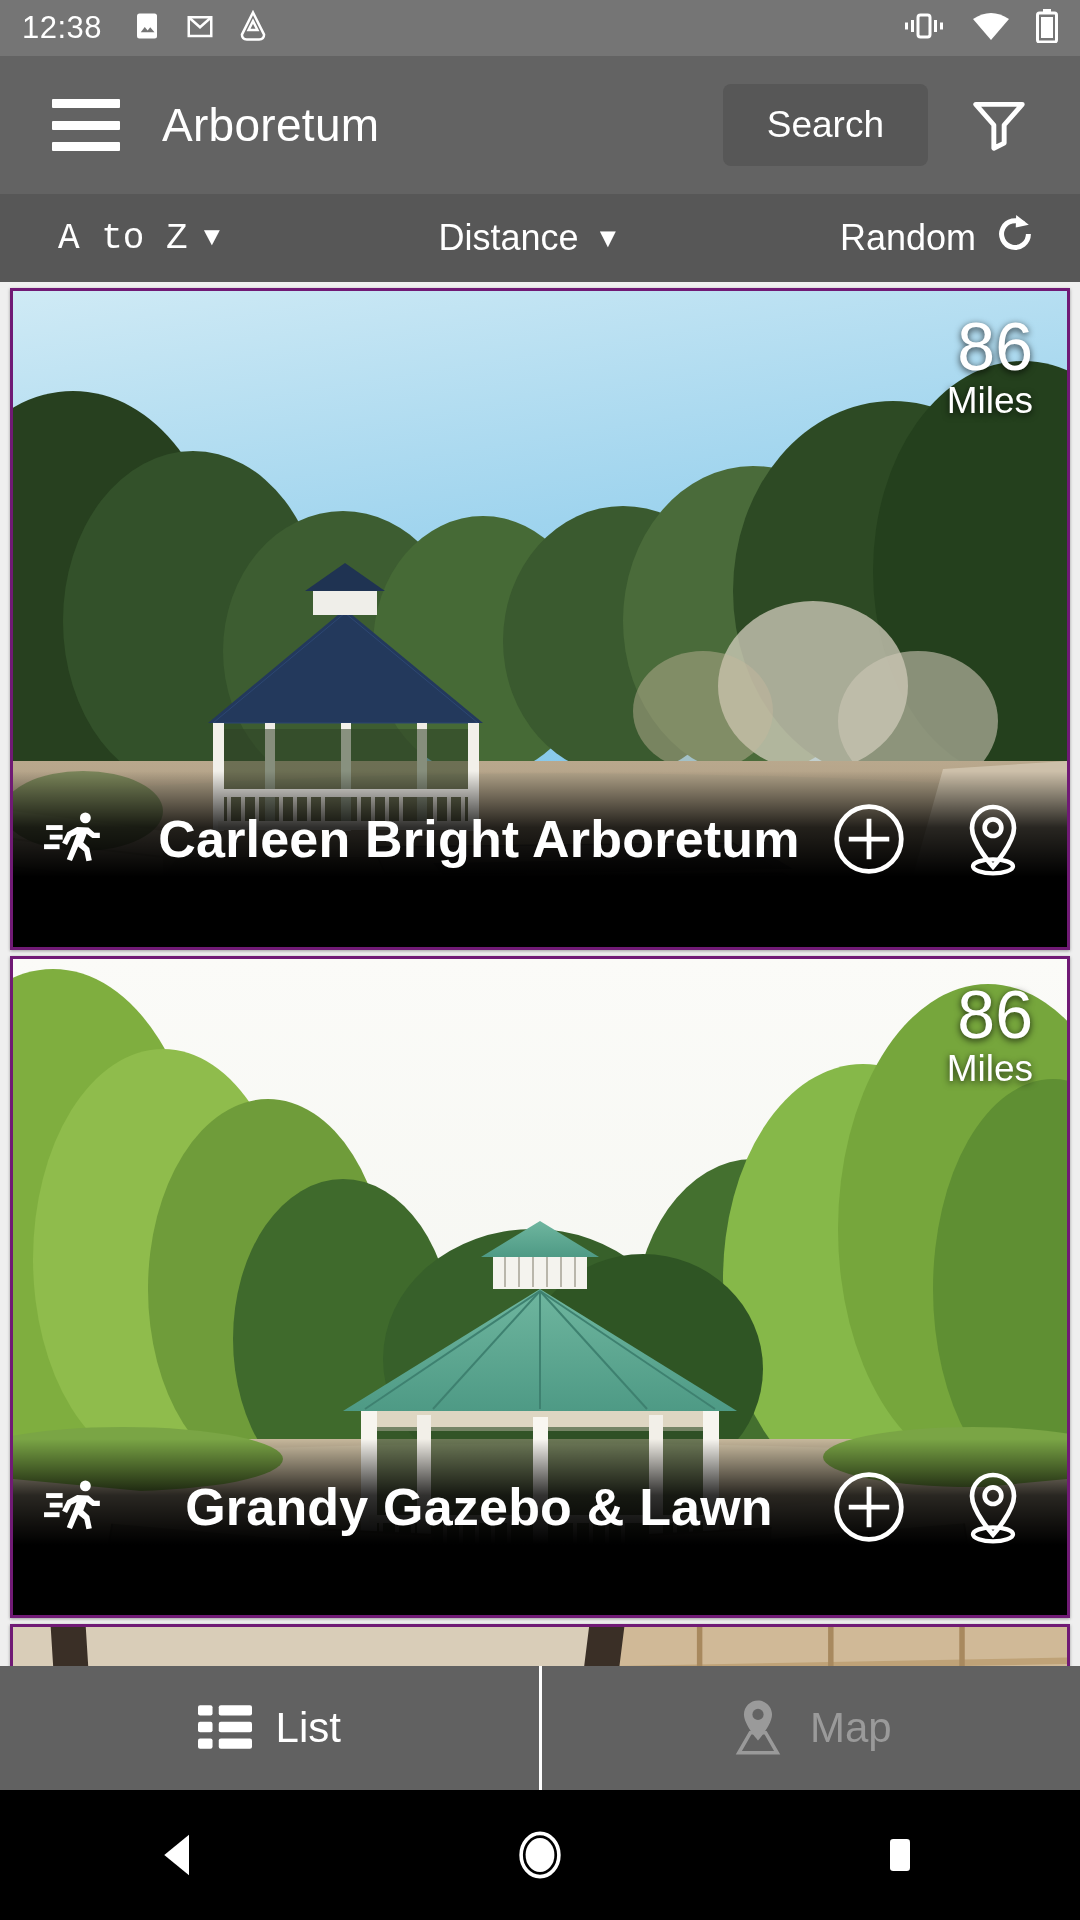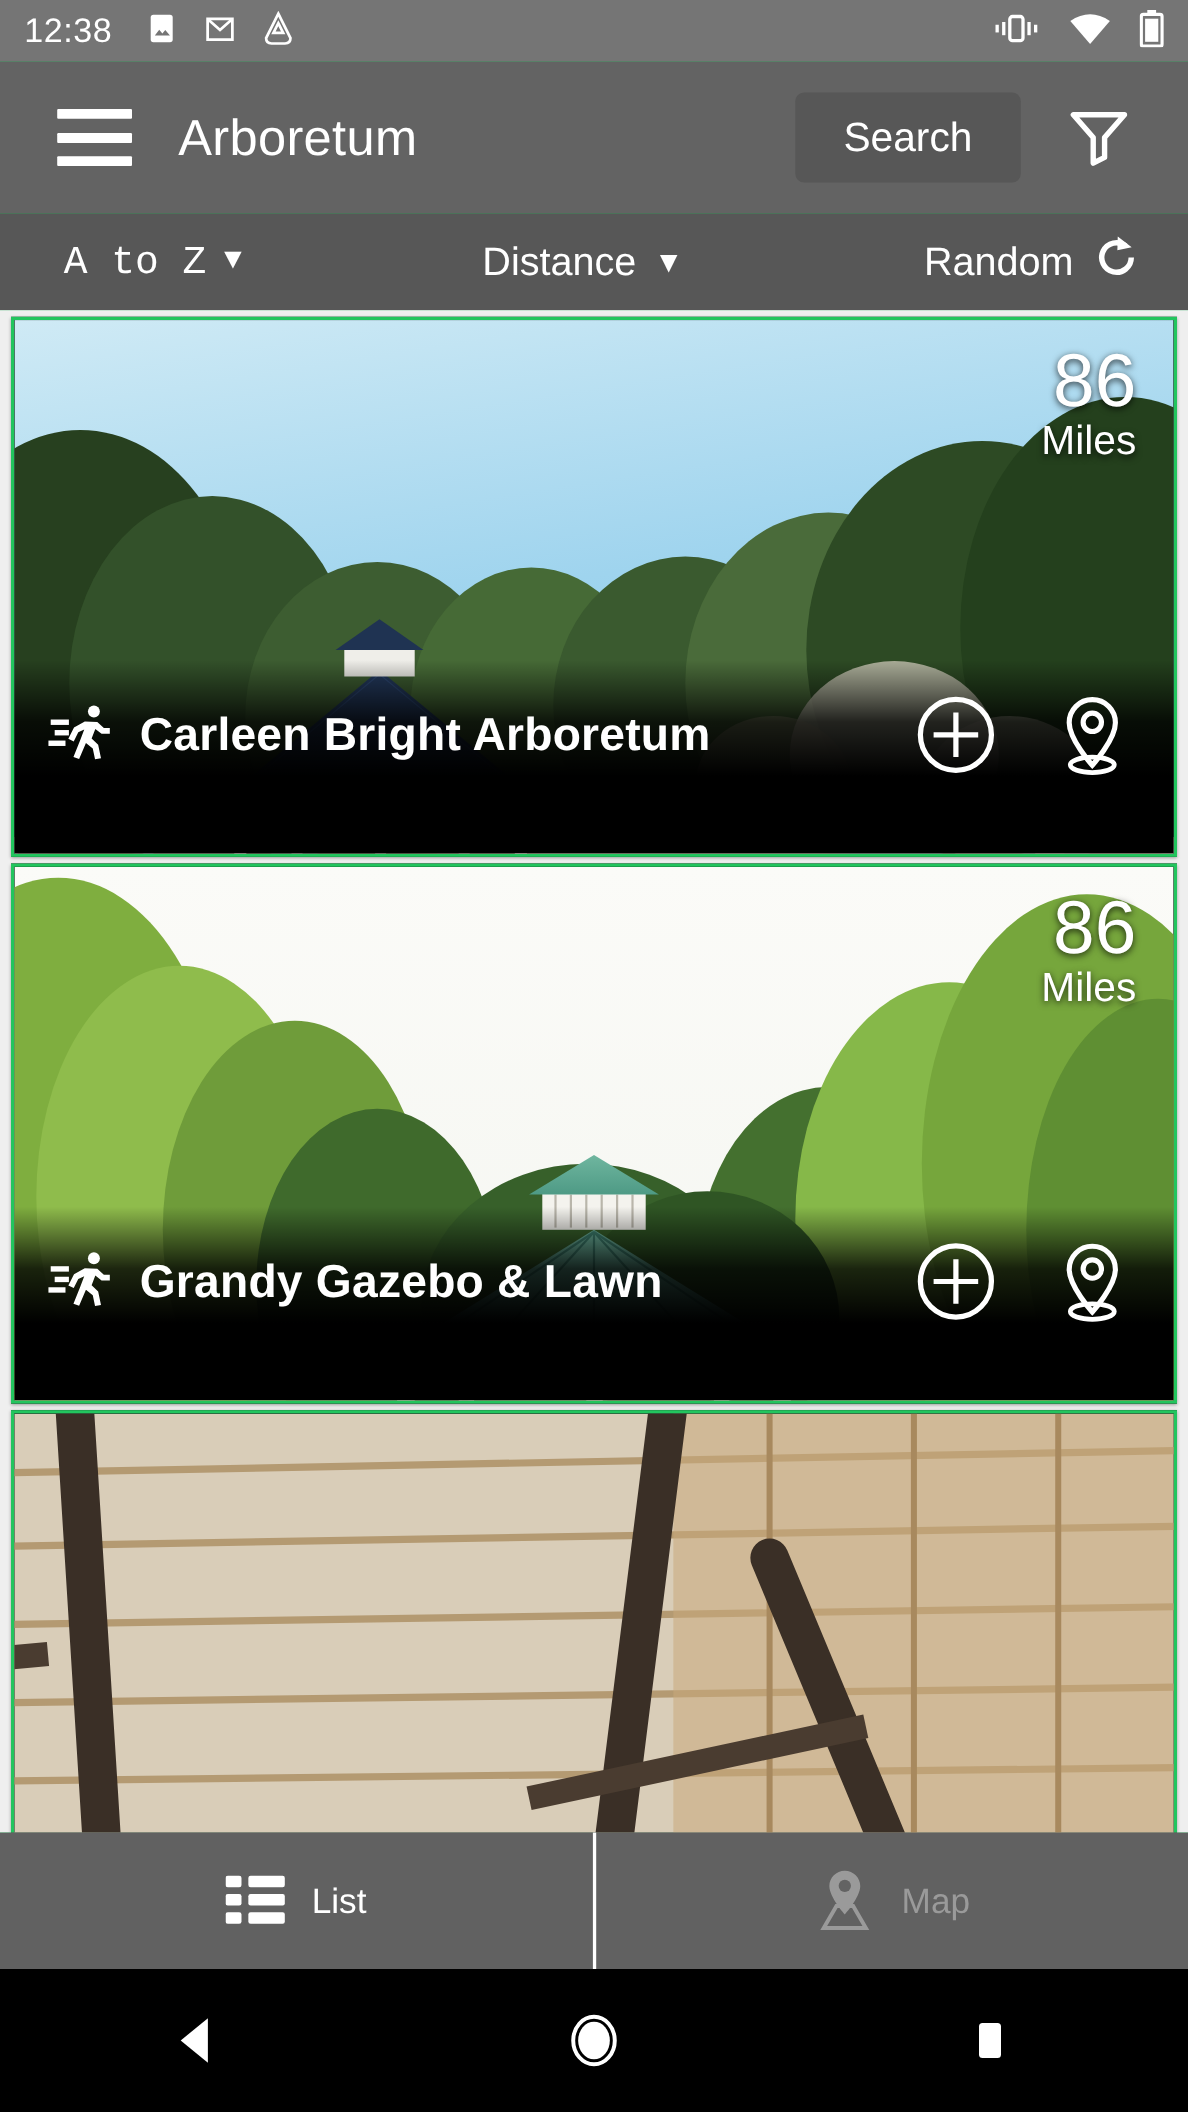--- a/index.html
+++ b/index.html
@@ -52,53 +52,53 @@
   .sort-dist{ margin-left:auto; margin-right:auto; }
   .sort-rand{ margin-right:42px; }
   .caret{ font-size:27px; line-height:1; }
 
   
   .list{
     position:absolute; top:282px; left:0; width:1080px; height:1384px;
     background:#efefef; overflow:hidden;
   }
   .card{
-    position:relative; margin:6px 10px; border:3px solid #22c55e;
-    background:#000; overflow:hidden; height:491px; cursor:pointer;
+    position:relative; margin:6px 10px; border:3px solid #701a75;
+    background:#000; overflow:hidden; height:662px; cursor:pointer;
     box-shadow:0 1px 3px rgba(0,0,0,.35);
   }
   .card-img{ position:absolute; inset:0; overflow:hidden; }
 
   .badge{
     position:absolute; top:22px; right:34px; text-align:right;
     color:#fff; z-index:6;
     text-shadow:0 2px 7px rgba(0,0,0,.75);
   }
   .badge-num{ font-size:68px; line-height:.98; font-weight:400; display:block; }
   .badge-unit{ font-size:37px; line-height:1.15; display:block; }
 
   .card-footer{
     position:absolute; left:0; right:0; bottom:0; height:176px; z-index:5;
     background:linear-gradient(to bottom, rgba(0,0,0,0) 0%, rgba(0,0,0,.80) 32%, #000 60%);
     display:flex; align-items:center; padding:0 34px 34px 30px;
   }
   .run-icon{ flex:0 0 auto; margin-right:22px; margin-bottom:6px; }
-  .card-title{ color:#fff; font-size:42px; font-weight:700; flex:1;
-    margin-bottom:6px; letter-spacing:.2px; white-space:nowrap; }
+  .card-title{ color:#fff; font-size:52px; font-weight:700; flex:1;
+    margin-bottom:6px; letter-spacing:.2px; white-space:nowrap;text-align:center; }
   .card-actions{ display:flex; align-items:center; gap:46px; margin-bottom:6px; }
   .act{ cursor:pointer; display:flex; align-items:center; justify-content:center; }
 
   
   .tabbar{
     position:absolute; top:1666px; left:0; width:1080px; height:124px;
     background:#616161; display:flex; align-items:center;
   }
   .tab{ flex:1; display:flex; align-items:center; justify-content:center;
     gap:24px; cursor:pointer; height:100%; }
-  .tab-label{ font-size:32px; }
+  .tab-label{ font-size:42px; }
   .tab-active .tab-label{ color:#ffffff; }
   .tab-inactive .tab-label{ color:#9a9a9a; }
   .tab-sep{ width:3px; height:100%; background:#ffffff; }
 
   
   .navbar{
     position:absolute; top:1790px; left:0; width:1080px; height:130px;
     background:#000; display:flex; align-items:center; justify-content:space-around;
   }
   .nav-btn{ width:120px; height:120px; display:flex; align-items:center;

